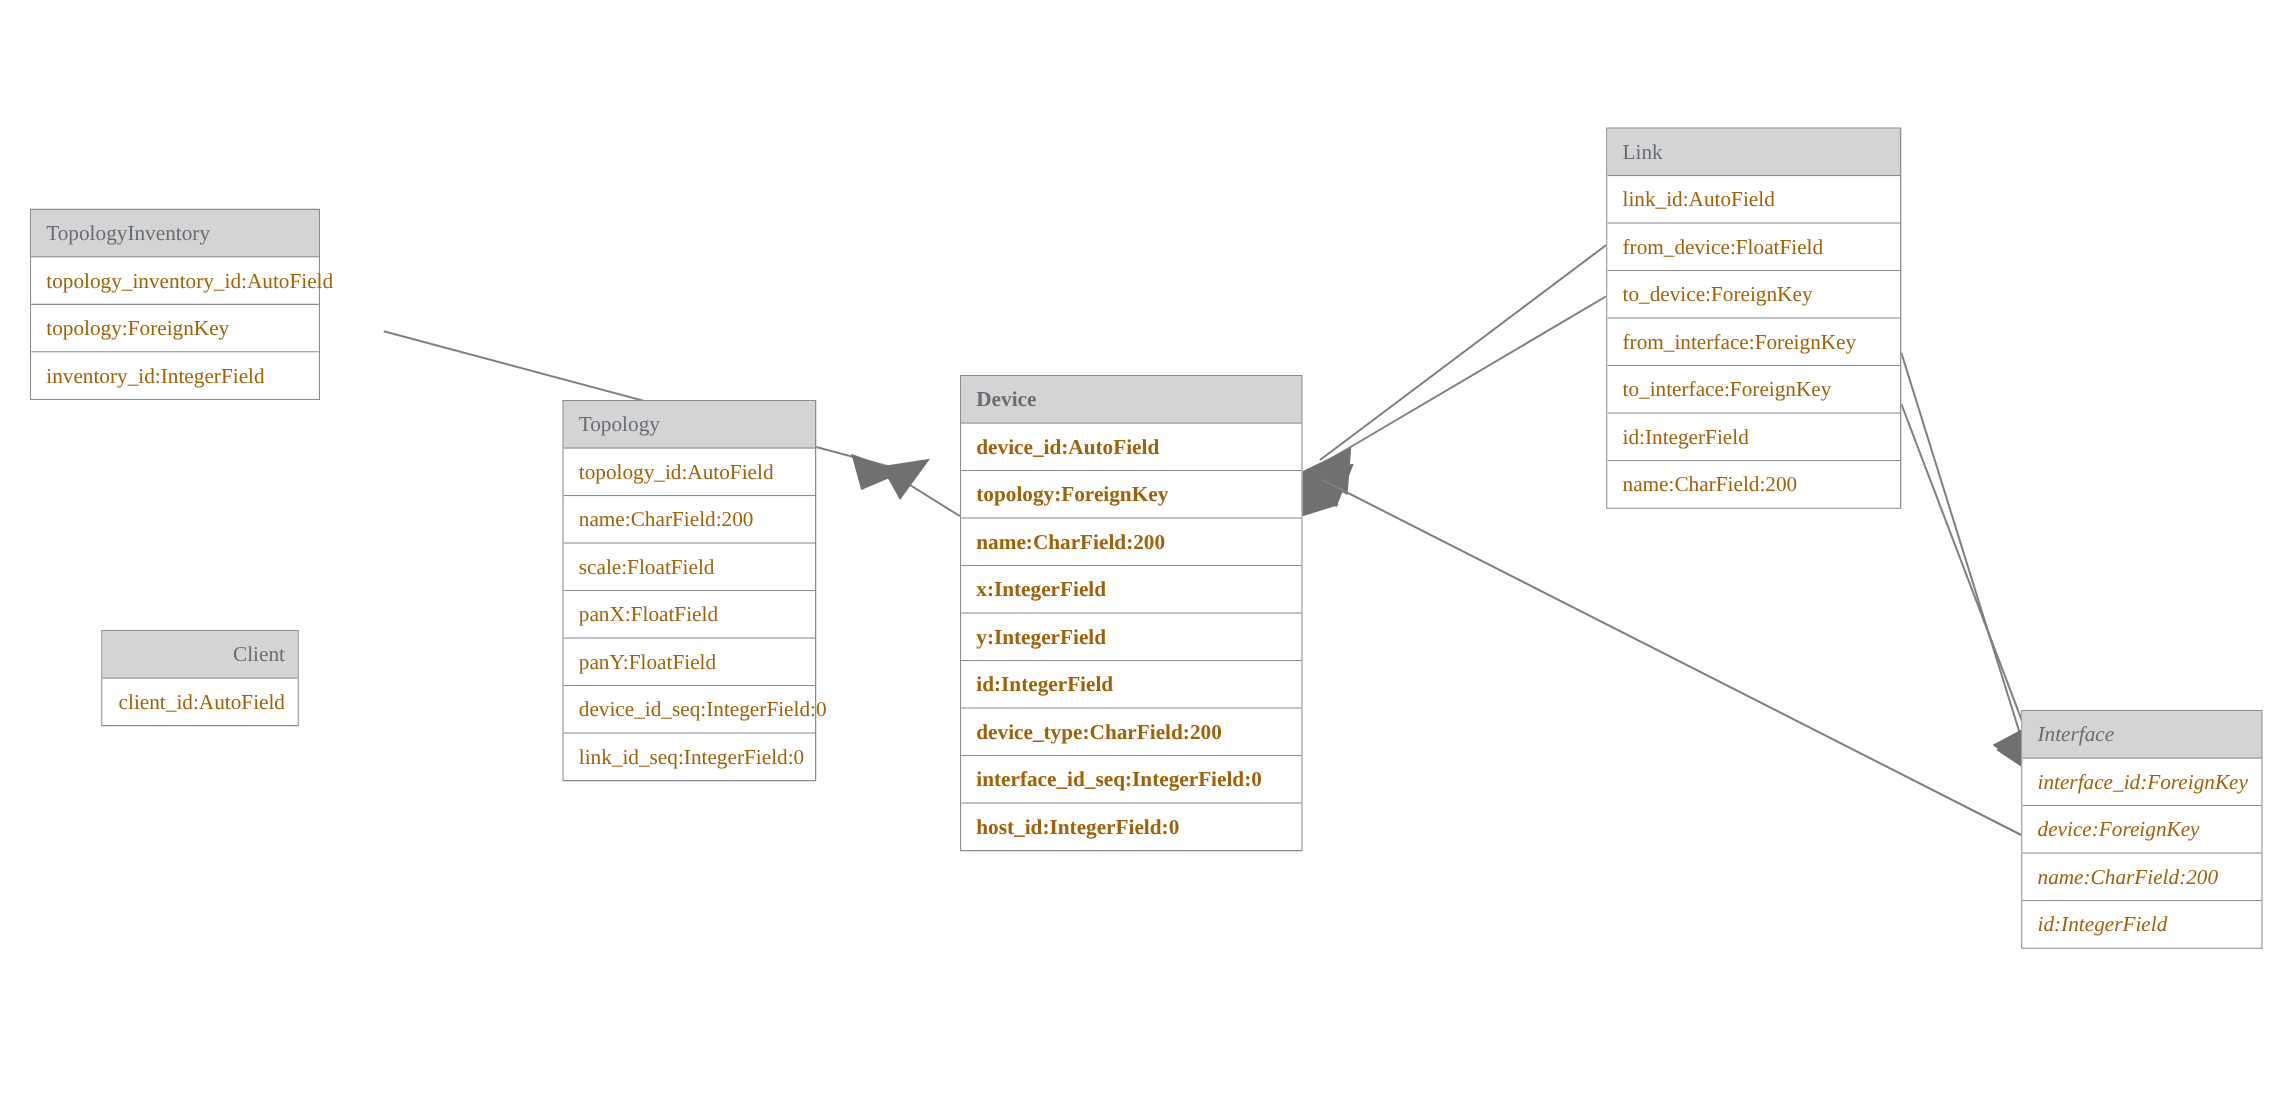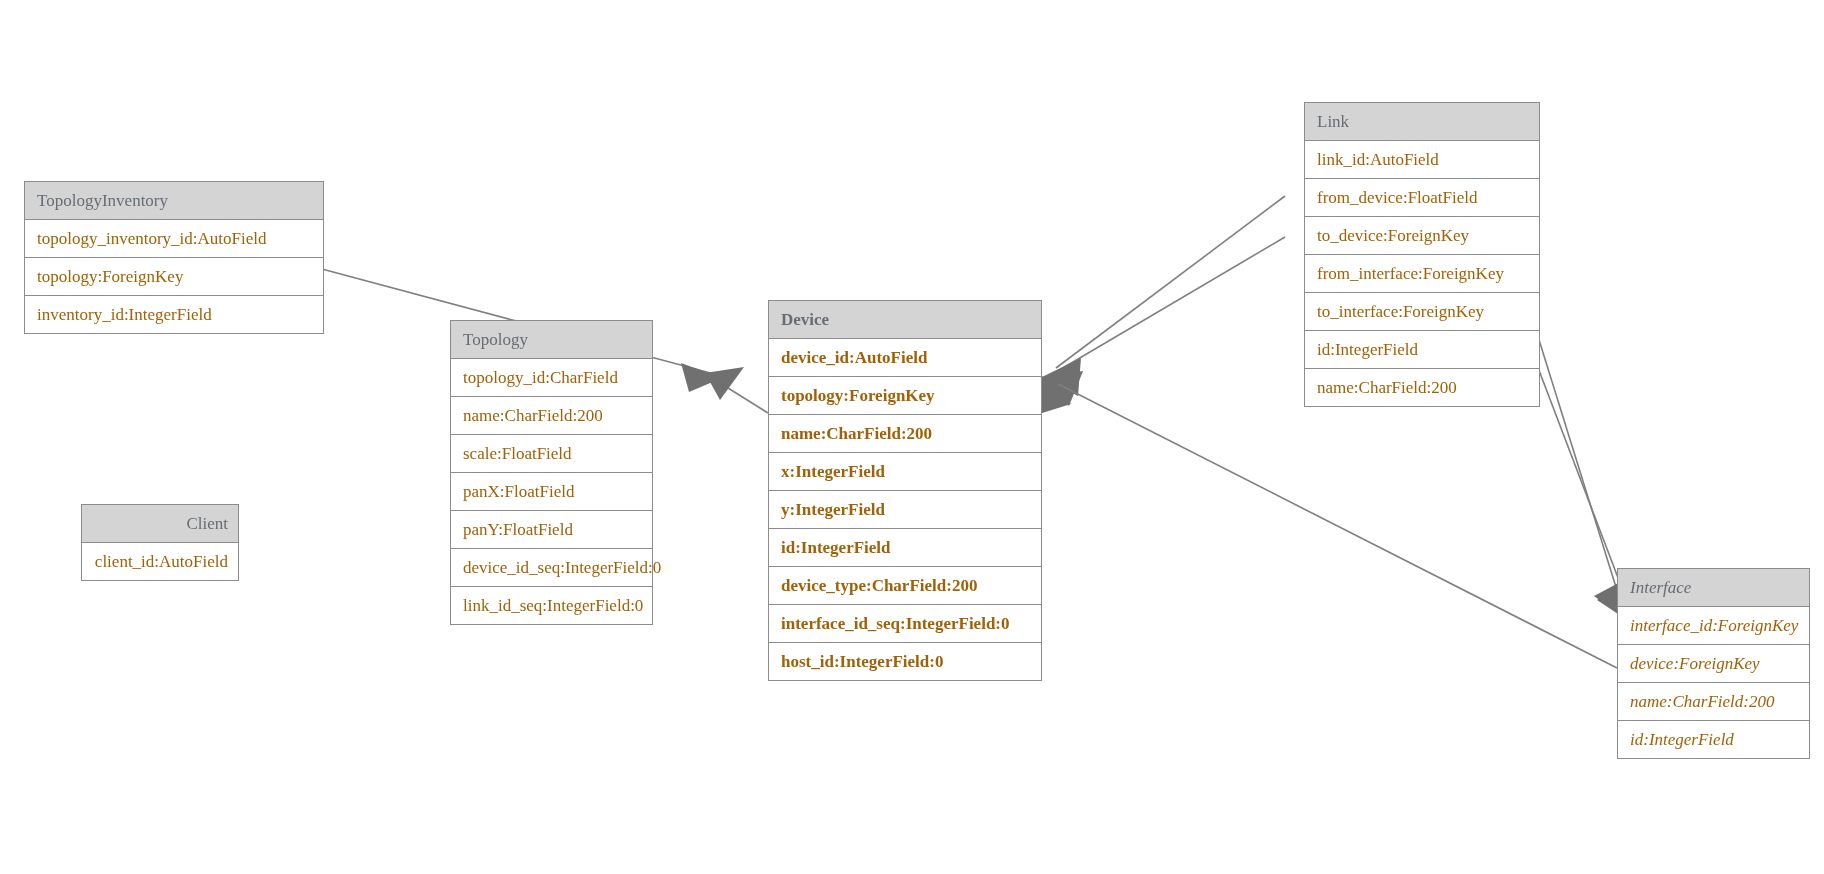--- a/index.html
+++ b/index.html
@@ -99,40 +99,40 @@
       <polygon points="1627,620 1594,596 1624,580" fill="#707070"></polygon>
     </g>
 
     <g>
       <line x1="1521" y1="323" x2="1628" y2="604" stroke="#7f7f7f" stroke-width="1.6"></line>
       <polygon points="1627,620 1597,600 1622,581" fill="#707070"></polygon>
     </g>
 
   </svg>
 
-  <div class="entity-box" style="left:24px; top:181px; width:300px;">
+  <div class="entity-box" style="left:24px; top:167px; width:232px;">
     <div class="entity-header">TopologyInventory</div>
     <div class="entity-rows">
       <div class="entity-row">topology_inventory_id:AutoField</div>
       <div class="entity-row">topology:ForeignKey</div>
       <div class="entity-row">inventory_id:IntegerField</div>
     </div>
   </div>
 
   <div class="entity-box" style="left:81px; top:504px; width:158px;text-align:right;">
     <div class="entity-header">Client</div>
     <div class="entity-rows">
       <div class="entity-row">client_id:AutoField</div>
     </div>
   </div>
 
   <div class="entity-box" style="left:450px; top:320px; width:203px;">
     <div class="entity-header">Topology</div>
     <div class="entity-rows">
-      <div class="entity-row">topology_id:CharField</div>
+      <div class="entity-row">topology_id:AutoField</div>
       <div class="entity-row">name:CharField:200</div>
       <div class="entity-row">scale:FloatField</div>
       <div class="entity-row">panX:FloatField</div>
       <div class="entity-row">panY:FloatField</div>
       <div class="entity-row">device_id_seq:IntegerField:0</div>
       <div class="entity-row">link_id_seq:IntegerField:0</div>
     </div>
   </div>
 
   <div class="entity-box" style="left:768px; top:300px; width:274px;font-weight:bold;">
@@ -143,21 +143,21 @@
       <div class="entity-row">name:CharField:200</div>
       <div class="entity-row">x:IntegerField</div>
       <div class="entity-row">y:IntegerField</div>
       <div class="entity-row">id:IntegerField</div>
       <div class="entity-row">device_type:CharField:200</div>
       <div class="entity-row">interface_id_seq:IntegerField:0</div>
       <div class="entity-row">host_id:IntegerField:0</div>
     </div>
   </div>
 
-  <div class="entity-box" style="left:1285px; top:102px; width:236px;margin-left:19px;">
+  <div class="entity-box" style="left:1285px; top:102px; width:236px;">
     <div class="entity-header">Link</div>
     <div class="entity-rows">
       <div class="entity-row">link_id:AutoField</div>
       <div class="entity-row">from_device:FloatField</div>
       <div class="entity-row">to_device:ForeignKey</div>
       <div class="entity-row">from_interface:ForeignKey</div>
       <div class="entity-row">to_interface:ForeignKey</div>
       <div class="entity-row">id:IntegerField</div>
       <div class="entity-row">name:CharField:200</div>
     </div>

